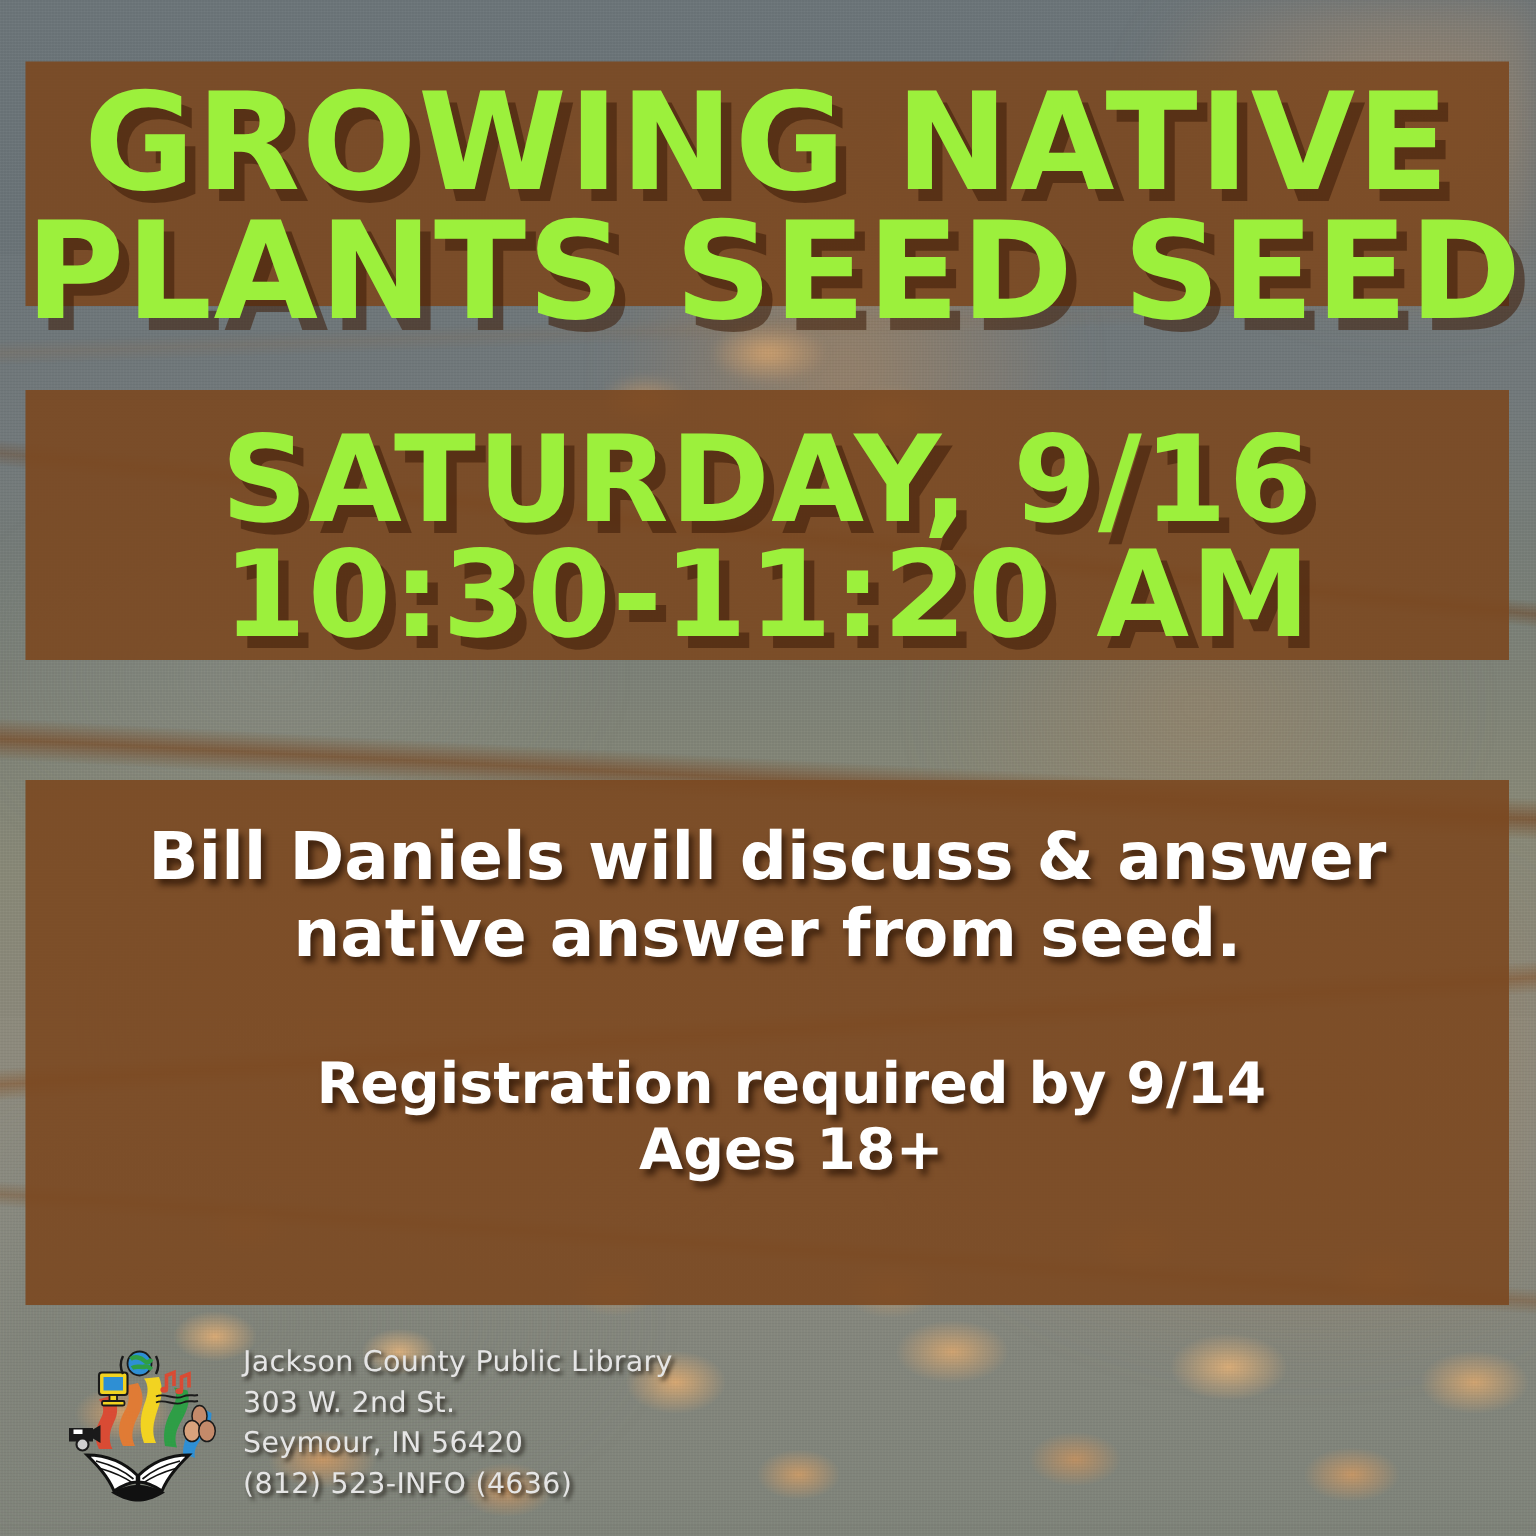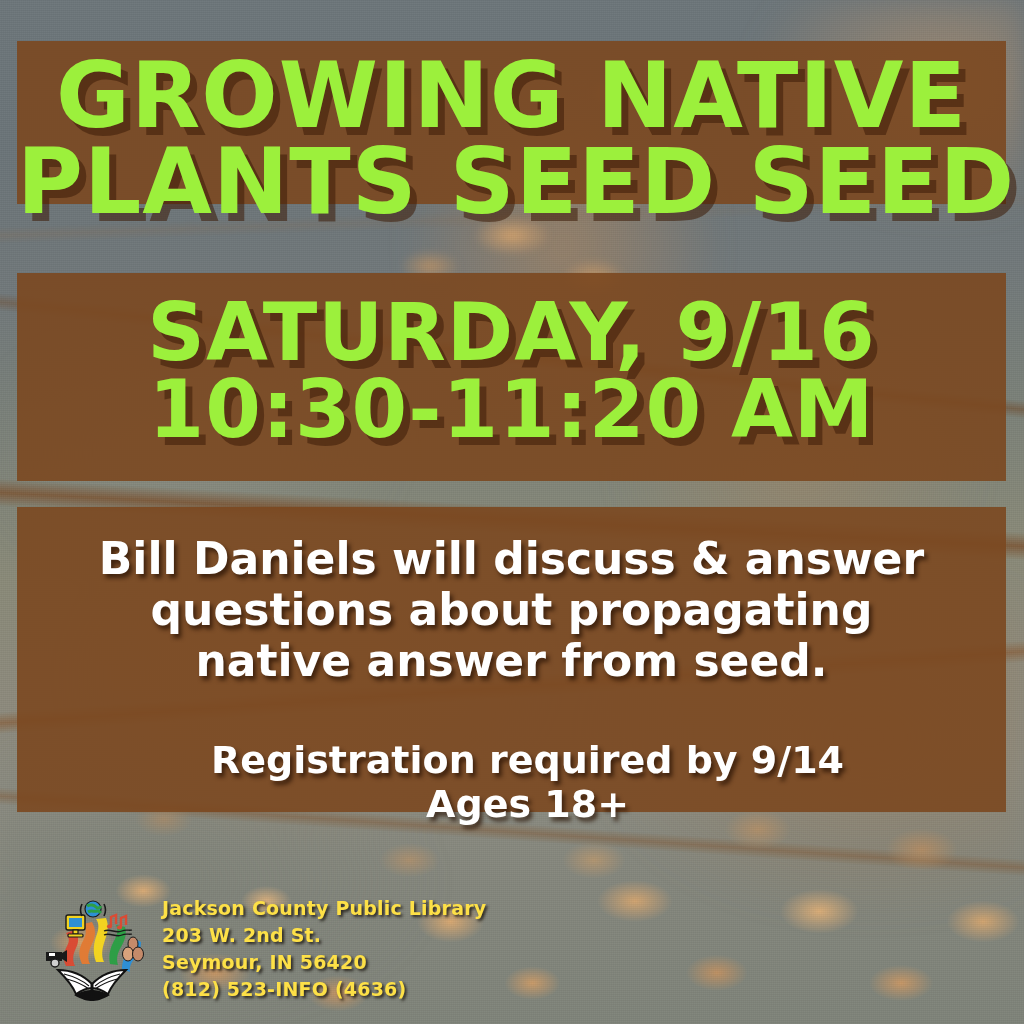--- a/index.html
+++ b/index.html
@@ -97,22 +97,22 @@
 
   
   .band {
     position: absolute;
     left: 17px;
     width: 989px;
     background: rgba(123, 72, 32, 0.90);
     box-sizing: border-box;
   }
   #band-title   { top: 41px;  height: 163px; }
-  #band-date    { top: 273px; height: 208px; }
-  #band-details { top: 507px; height: 305px; }
+  #band-date    { top: 260px; height: 180px; }
+  #band-details { top: 520px; height: 350px; }
 
   
   .headline {
     margin: 0;
     color: #9cf03c;
     font-family: "DejaVu Sans", sans-serif;
     font-weight: bold;
     text-align: center;
     letter-spacing: 1px;
     text-shadow: 7px 8px 0 rgba(60, 28, 8, 0.55);
@@ -146,23 +146,23 @@
     align-items: flex-end;
     gap: 14px;
   }
   #footer-lines {
     display: flex;
     flex-direction: column;
     gap: 2px;
     padding-bottom: 6px;
   }
   .footer-line {
-    color: #fde047;
+    color: #e5e5e5;
     font-family: "DejaVu Sans", sans-serif;
-    font-weight: bold;
+    font-weight: normal;
     font-size: 19px;
     line-height: 1.32;
     letter-spacing: .2px;
     text-shadow: 2px 2px 3px rgba(25, 20, 14, .85);
     white-space: nowrap;
   }
 
   
   #logo { width: 112px; height: 112px; display: block; }
 </style>
@@ -188,21 +188,20 @@
   <div class="band" id="band-date">
     <h2 class="headline">
       <span class="ln">SATURDAY, 9/16</span>
       <span class="ln">10:30-11:20 AM</span>
     </h2>
   </div>
 
   <div class="band" id="band-details">
     <p class="body-text" id="desc-text">
       <span class="ln">Bill Daniels will discuss &amp; answer</span>
-      <span class="ln">questions about propagating</span>
       <span class="ln">native answer from seed.</span>
     </p>
     <p class="body-text" id="reg-text">
       <span class="ln">Registration required by 9/14</span>
       <span class="ln">Ages 18+</span>
     </p>
   </div>
 
   <div id="footer">
 
@@ -258,19 +257,19 @@
         <path d="M38 99 C46 95 52 94 56 94 C60 94 66 95 74 99 C66 104 60 105 56 105 C52 105 46 104 38 99 Z" fill="#111"></path>
         <path d="M28 78 C36 80 46 84 53 90" stroke="#111" stroke-width="1.1" fill="none"></path>
         <path d="M31 83 C38 85 46 88 53 93" stroke="#111" stroke-width="1.1" fill="none"></path>
         <path d="M84 78 C76 80 66 84 59 90" stroke="#111" stroke-width="1.1" fill="none"></path>
         <path d="M81 83 C74 85 66 88 59 93" stroke="#111" stroke-width="1.1" fill="none"></path>
       </g>
     </svg>
 
     <div id="footer-lines">
       <div class="footer-line">Jackson County Public Library</div>
-      <div class="footer-line">203 W. 2nd St.</div>
+      <div class="footer-line">303 W. 2nd St.</div>
       <div class="footer-line">Seymour, IN 56420</div>
       <div class="footer-line">(812) 523-INFO (4636)</div>
     </div>
   </div>
 
 </div>
 
 </body></html>

